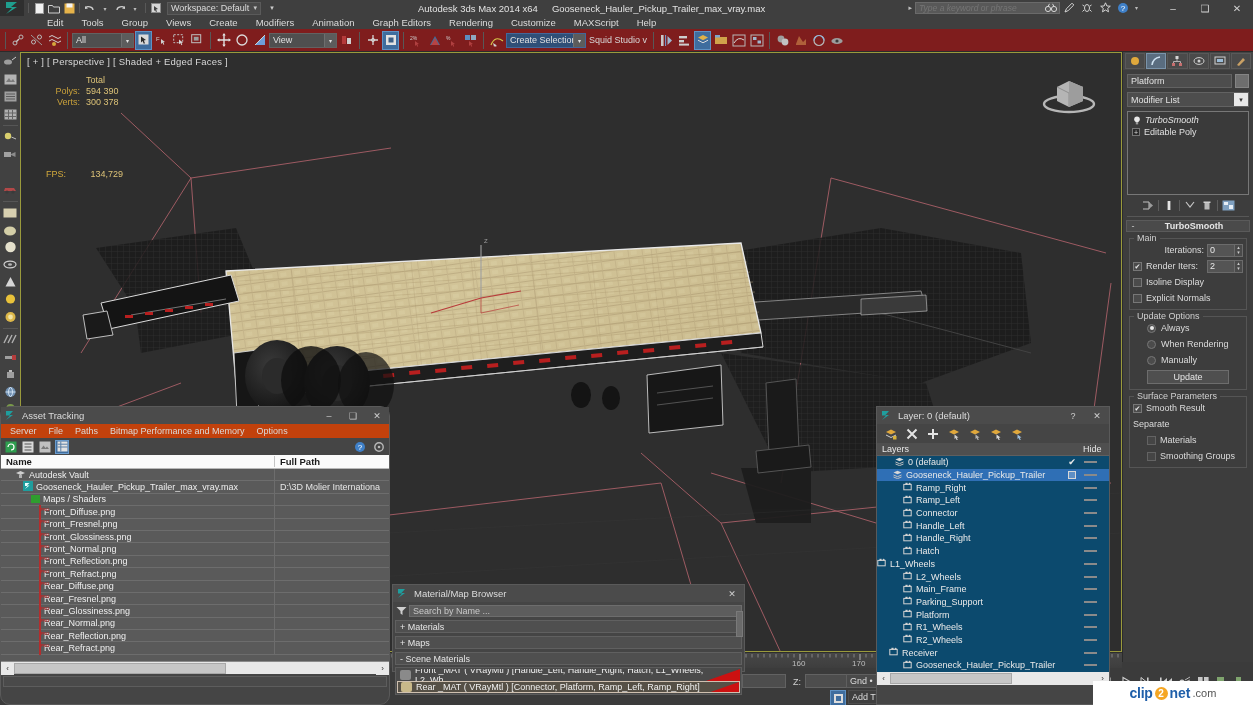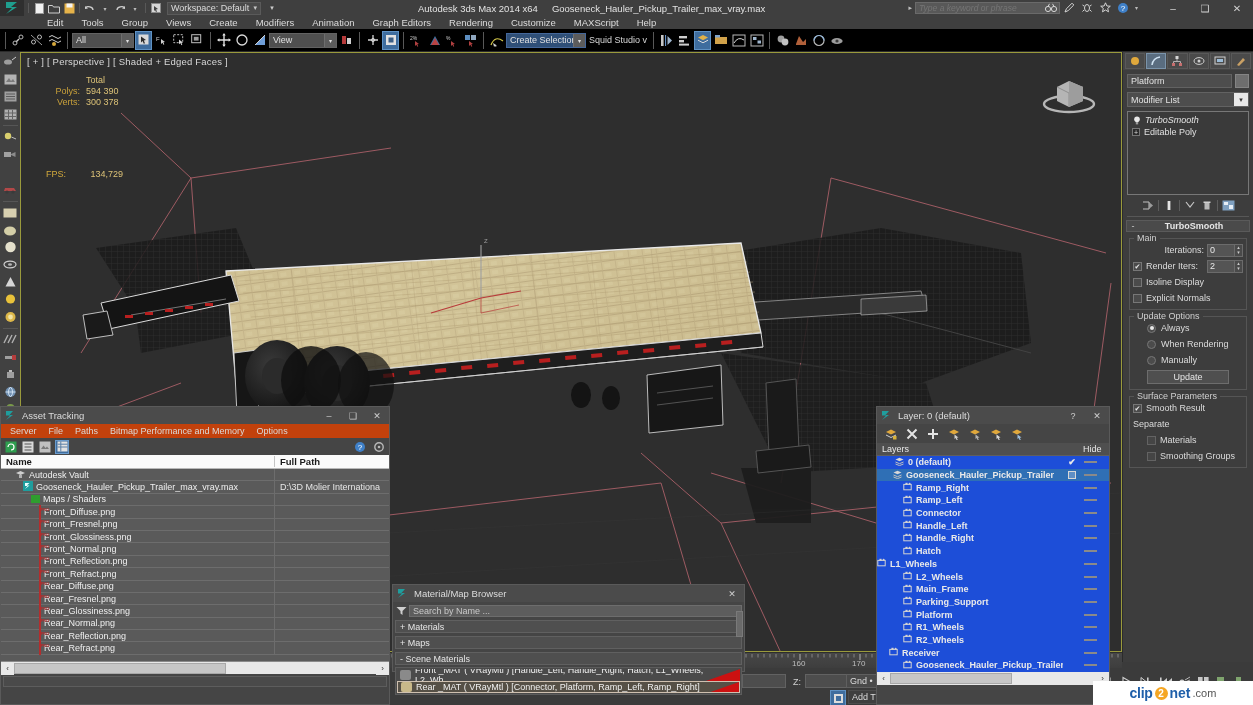--- a/index.html
+++ b/index.html
@@ -53,21 +53,21 @@
   
   .menubar{
     position:absolute; left:0; top:16px; width:1253px; height:13px;
     background:#3f3f3f; display:flex; align-items:center; padding-left:38px;
   }
   .menubar .mi{ font-size:9.5px; color:#dcdcdc; padding:0 9px; line-height:13px;}
 
   
   .maintoolbar{
     position:absolute; left:0; top:29px; width:1253px; height:23px;
-    background:#000000; border-bottom:1px solid #2b2b2b;
+    background:#7f1d1d; border-bottom:1px solid #2b2b2b;
     display:flex; align-items:center; padding-left:2px; gap:1px;
   }
   .tbtn{ width:17px;height:19px;display:flex;align-items:center;justify-content:center;flex:0 0 auto;}
   .tbtn.on{ background:#3f6d9e; border:1px solid #5f92c4;}
   .tsep{ width:1px;height:17px;background:#585858;margin:0 3px;flex:0 0 auto;}
   .tcombo{
     height:15px;background:#4f4f4f;border:1px solid #626262;color:#e0e0e0;
     font-size:9px; display:flex;align-items:center; padding-left:3px; position:relative;flex:0 0 auto;
   }
   .tcombo .cv{flex:1;overflow:hidden;white-space:nowrap;}
@@ -246,21 +246,21 @@
   .at-status{height:11px;background:#4a4a4a;border:1px solid #5d5d5d;margin:2px;}
 
   
   .lay-toolrow{height:19px;display:flex;align-items:center;gap:7px;padding-left:7px;background:#454545;}
   .lay-toolrow .li{width:14px;height:14px;display:flex;align-items:center;justify-content:center;}
   .lay-head{display:flex;height:13px;background:#4f4f4f;border-bottom:1px solid #5f5f5f;
             font-size:9px;color:#e8e8e8;align-items:center;}
   .lay-head .c1{flex:1;padding-left:5px;}
   .lay-head .c2{width:16px;}
   .lay-head .c3{width:28px;padding-left:2px;}
-  .lay-body{background:#1d4ed8;font-weight:bold;}
+  .lay-body{background:#0c4a6e;}
   .lay-row{display:flex;height:12.7px;align-items:center;font-size:9px;color:#e9e9e9;}
   .lay-row.sel{background:#2f6fb5;}
   .lay-row .nmc{flex:1;display:flex;align-items:center;gap:4px;overflow:hidden;}
   .lay-row .chkc{width:18px;display:flex;align-items:center;justify-content:center;}
   .lay-row .hidec{width:28px;display:flex;align-items:center;justify-content:flex-start;padding-left:3px;}
   .lay-row .dash{width:13px;height:2px;background:#8a8a8a;}
   .ic-layer{width:9px;height:9px;flex:0 0 auto;}
   .ic-obj{width:9px;height:9px;flex:0 0 auto;}
   .box-empty{width:8px;height:8px;border:1px solid #d8d8d8;background:#5f8fc5;}
   .lay-hscroll{height:13px;background:#e8e8e8;display:flex;align-items:center;}
@@ -1379,21 +1379,21 @@
       </span>
       <span class="pbtn">
         <svg width="13" height="11" viewBox="0 0 13 11">
             <rect x="1" y="1" width="5" height="5" fill="#7fa46e"></rect>
             <rect x="6" y="5" width="5" height="5" fill="#5e8b8f"></rect>
           </svg>
       </span>
     </div>
   </div>
 
-  <div class="dlg" style="left:0;top:406px;width:390px;height:299px;">
+  <div class="dlg" style="left:0;top:406px;width:390px;height:299px;border-radius:10px;">
     <div class="dlg-title">
       <span class="ic">
         <svg width="12" height="11" viewBox="0 0 12 11">
             <path d="M1 1 L8 1 L4.5 5 L8 5 L1 10 L5 5.6 L1 5.6 Z" fill="#1f9e9e"></path>
           </svg>
       </span>
       <span>Asset Tracking</span>
       <span class="dlg-wbtns">
         <span class="dlg-wbtn">–</span>
         <span class="dlg-wbtn">❑</span>

